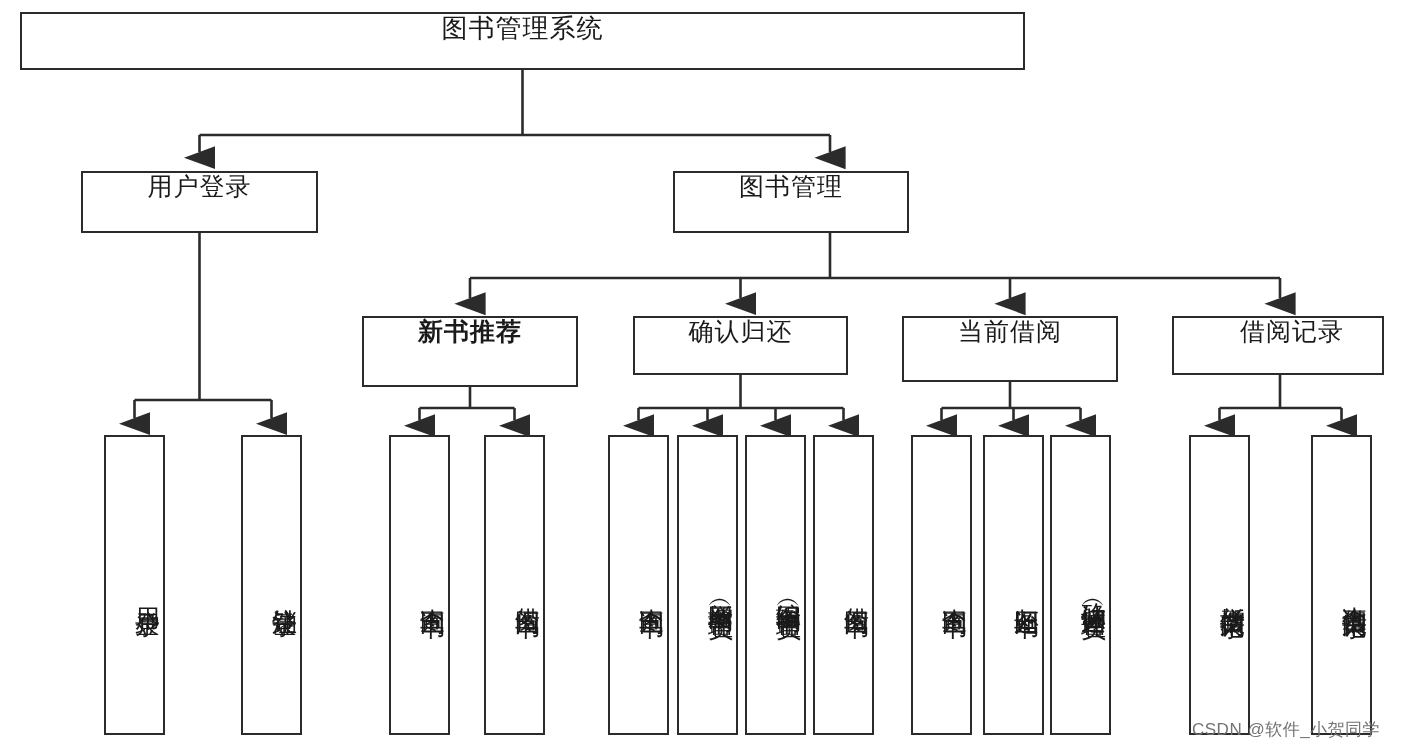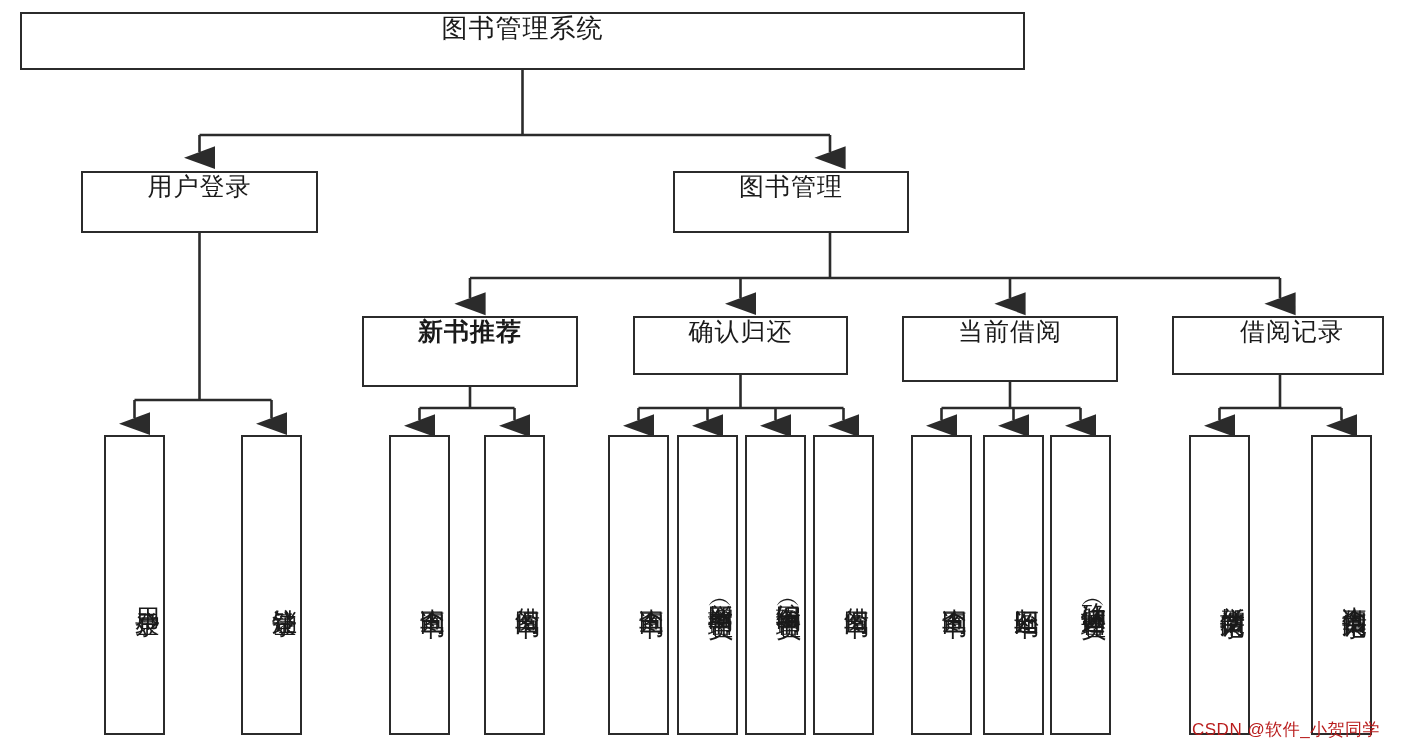--- a/index.html
+++ b/index.html
@@ -54,21 +54,21 @@
     padding-top: 14px;
     white-space: nowrap;
   }
   .node.v .vtext {
     writing-mode: vertical-rl;
     text-orientation: upright;
   }
   .watermark {
     position: absolute;
     font-size: 17px;
-    color: #b91c1c;
+    color: #737373;
     white-space: nowrap;
     letter-spacing: 0.5px;
   }
 </style>
 </head>
 <body>
 
 <div id="canvas">
 
   <svg id="edges" viewBox="0 0 1405 747" xmlns="http://www.w3.org/2000/svg">

